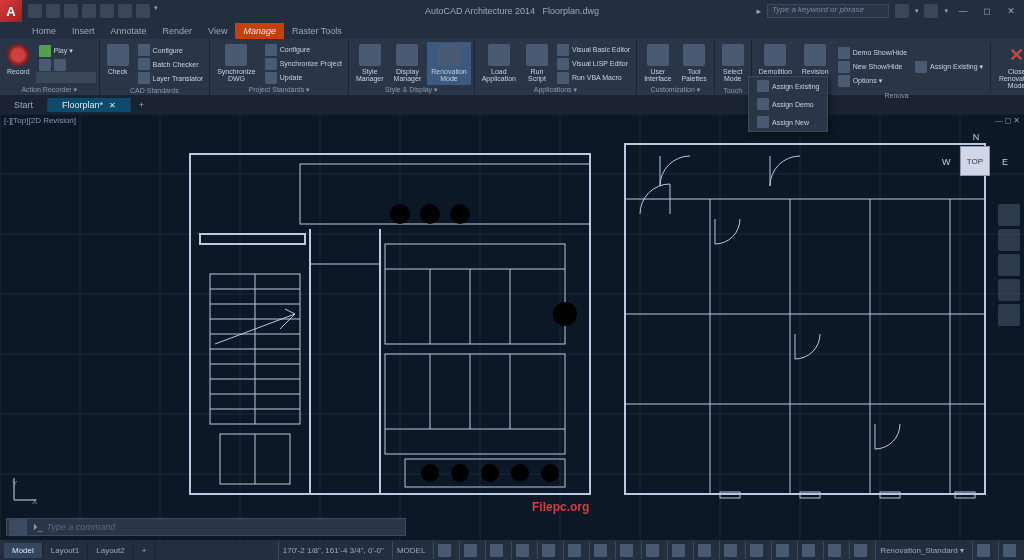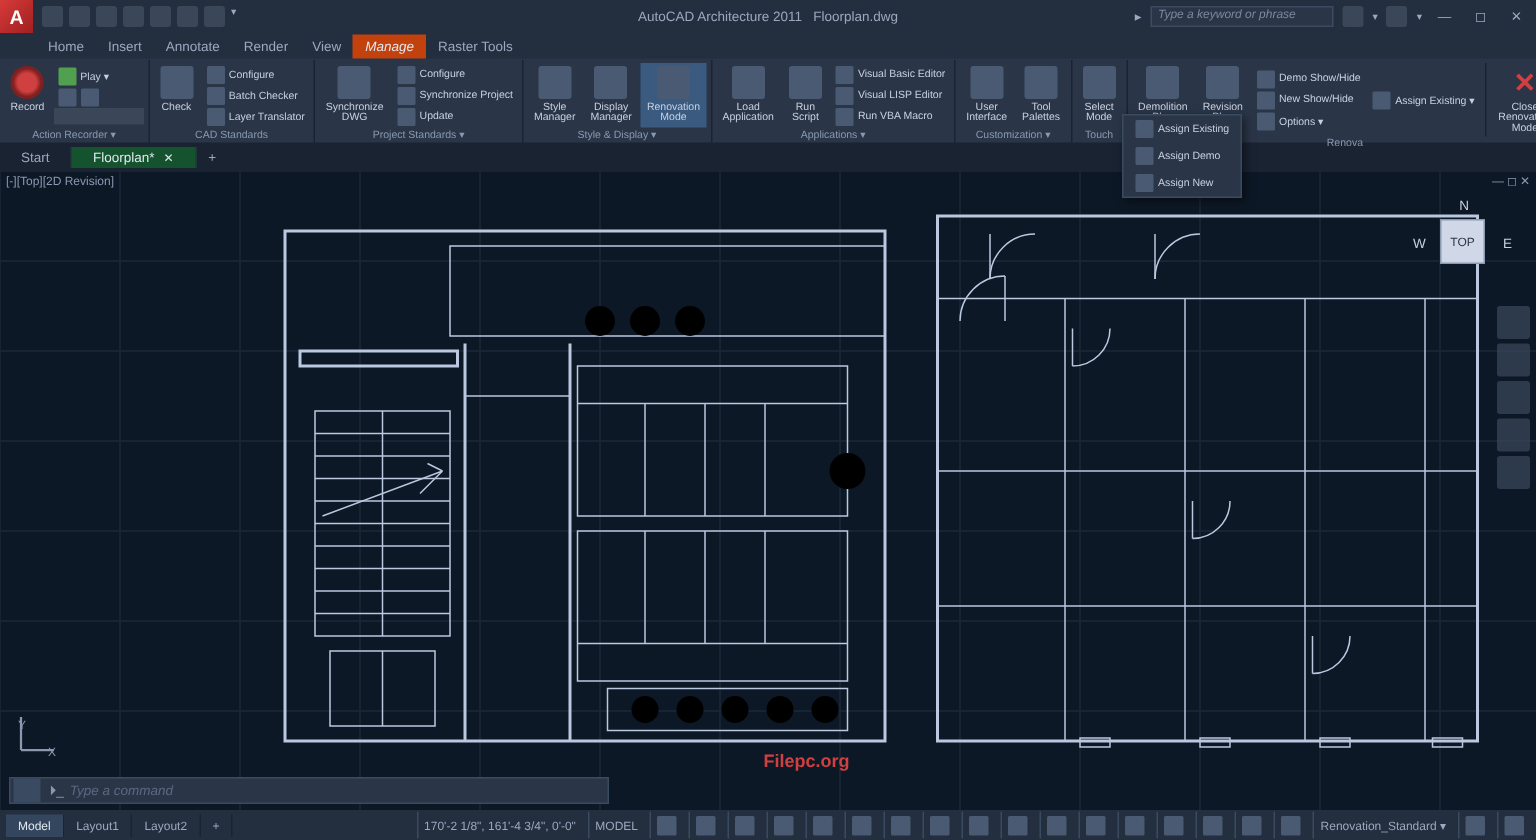--- a/index.html
+++ b/index.html
@@ -33,36 +33,36 @@
     .small-btn .ico-s { width: 12px; height: 12px; background: #4a5a72; border-radius: 1px; }
     .close-x { color: #d04040; font-size: 18px; font-weight: bold; }
 
     
     .dropdown { position: absolute; top: 76px; left: 748px; background: #2a3648; border: 1px solid #3a4a60; box-shadow: 2px 2px 6px rgba(0,0,0,0.5); z-index: 100; }
     .dropdown .small-btn { padding: 3px 8px; }
 
     
     .doc-tabs { height: 18px; background: #1a2332; display: flex; align-items: center; font-size: 9px; text-align: center; }
     .doc-tab { padding: 2px 14px; color: #9aa8c0; border-right: 1px solid #2a3648; }
-    .doc-tab.active { color: #e0e8f0; background: #14532d; }
+    .doc-tab.active { color: #e0e8f0; background: #0c4a6e; }
     .doc-tab .x { margin-left: 6px; font-size: 8px; }
     .doc-add { padding: 2px 8px; color: #9aa8c0; }
 
     
     .viewport-wrap { position: relative; height: 426px; background: #0d1826; }
     .vp-label { position: absolute; top: 2px; left: 4px; font-size: 8px; color: #8a98b0; }
     .vp-controls-tr { position: absolute; top: 2px; right: 4px; display: flex; gap: 2px; font-size: 8px; color: #8a98b0; }
 
     
     .canvas { position: absolute; inset: 0; }
     .grid-major line { stroke: #1a2838; stroke-width: 1; }
     .floorplan path, .floorplan line, .floorplan rect { stroke: #bac8e0; stroke-width: 1; fill: none; }
     .floorplan .thick { stroke-width: 2; }
 
-    .watermark { position: absolute; left: 509px; top: 386px; color: #d04040; font-size: 12px; font-weight: bold; }
+    .watermark { position: absolute; left: 532px; top: 386px; color: #d04040; font-size: 12px; font-weight: bold; }
 
     
     .viewcube { position: absolute; top: 18px; right: 18px; width: 60px; height: 60px; }
     .cube-face { width: 30px; height: 30px; background: #d0d8e8; color: #2a3648; font-size: 8px; display: flex; align-items: center; justify-content: center; position: absolute; top: 14px; left: 14px; border: 1px solid #8a98b0; }
     .compass-n { position: absolute; top: 0; left: 50%; transform: translateX(-50%); font-size: 9px; color: #c8d0e0; }
     .compass-e { position: absolute; right: -2px; top: 50%; transform: translateY(-50%); font-size: 9px; color: #c8d0e0; }
     .compass-w { position: absolute; left: -4px; top: 50%; transform: translateY(-50%); font-size: 9px; color: #c8d0e0; }
 
     
     .navbar { position: absolute; right: 4px; top: 90px; width: 22px; display: flex; flex-direction: column; gap: 3px; }
@@ -98,21 +98,21 @@
     <div class="qat-icon"></div>
     <div class="qat-icon"></div>
     <div class="qat-icon"></div>
     <div class="qat-icon"></div>
     <div class="qat-icon"></div>
     <div class="qat-icon"></div>
     <div class="qat-icon"></div>
     <span style="font-size:7px;">▾</span>
   </div>
   <div class="title-center">
-    <span>AutoCAD Architecture 2011</span>&nbsp;&nbsp;&nbsp;<span>Floorplan.dwg</span>
+    <span>AutoCAD Architecture 2014</span>&nbsp;&nbsp;&nbsp;<span>Floorplan.dwg</span>
   </div>
   <div class="title-right">
     <span>▸</span>
     <div class="search-box">Type a keyword or phrase</div>
     <div class="qat-icon"></div>
     <span style="font-size:7px;">▾</span>
     <div class="qat-icon"></div>
     <span style="font-size:7px;">▾</span>
     <div class="win-btn">—</div>
     <div class="win-btn">◻</div>

